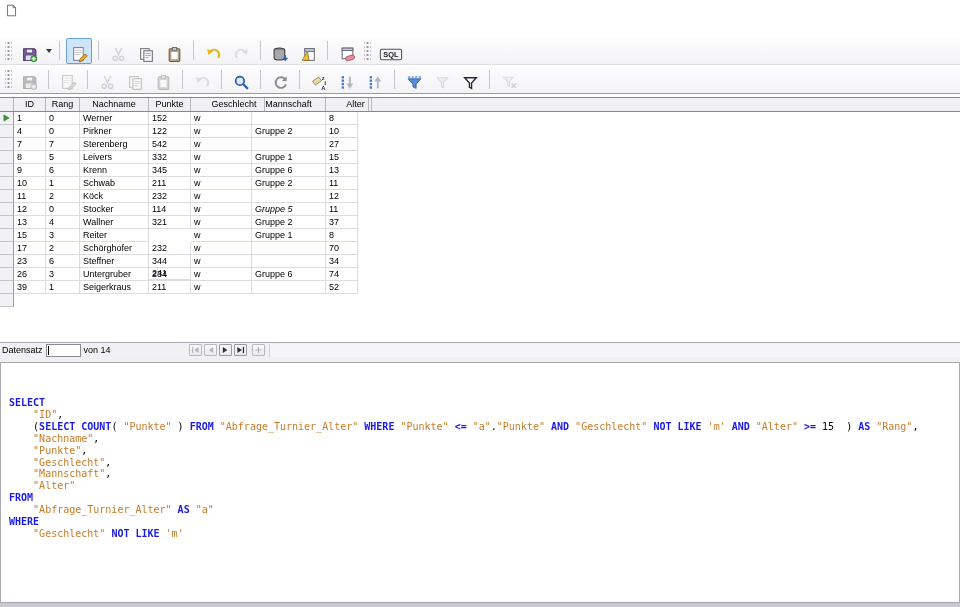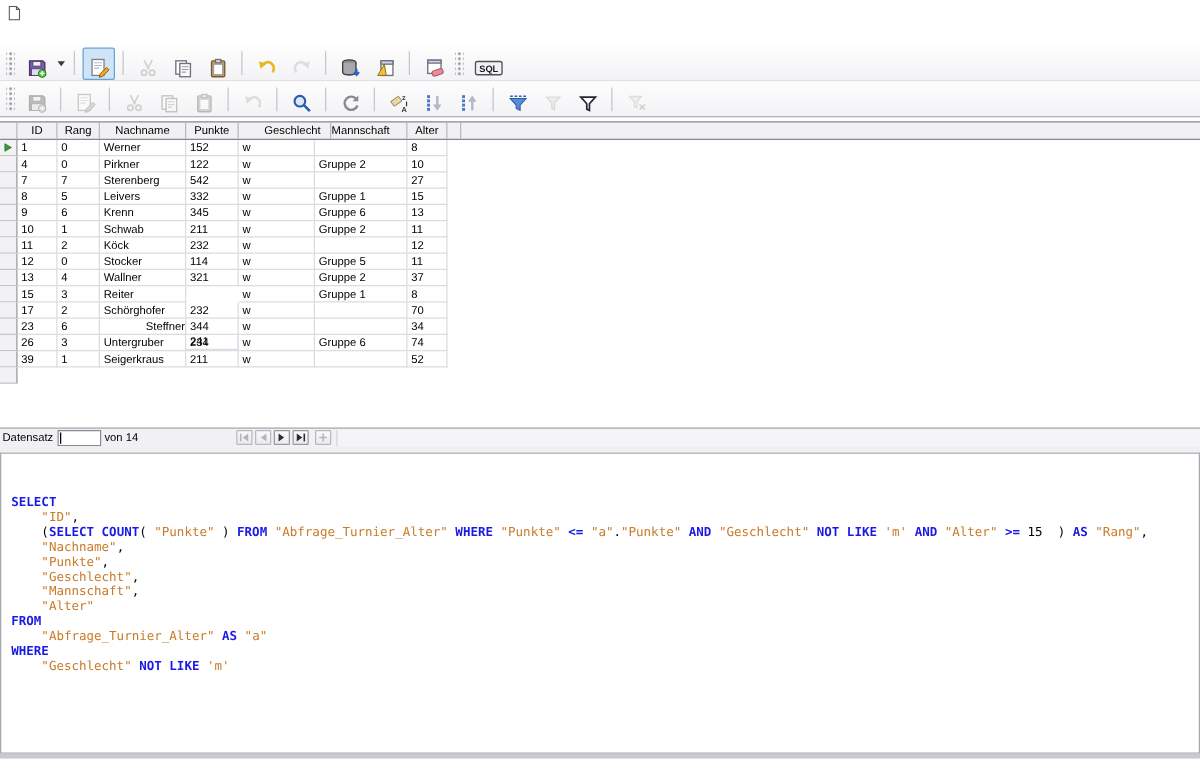--- a/index.html
+++ b/index.html
@@ -347,21 +347,21 @@
 
   <div class="tablearea">
     <div class="thead" id="thead">
         <div class="thcell" style="left: 0px; width: 14px;"></div>
         <div class="thcell" style="left: 14px; width: 32px;">ID</div>
         <div class="thcell" style="left: 46px; width: 34px;">Rang</div>
         <div class="thcell" style="left: 80px; width: 69px;">Nachname</div>
         <div class="thcell" style="left: 149px; width: 42px;">Punkte</div>
         <div class="thcell" style="left: 204px; width: 61px;">Geschlecht</div>
         <div class="thcell" style="left: 252px; width: 74px;">Mannschaft</div>
-        <div class="thcell" style="left: 326px; width: 32px;">Alter</div>
+        <div class="thcell" style="left: 340px; width: 32px;">Alter</div>
         <div class="extra-sep"></div>
       </div>
     <div class="rows" id="rows">
         <div class="trow">
           <div class="rowhead">
             <span>
               <svg viewBox="0 0 8 9">
                 <path d="M1 1l6 3.5L1 8z" fill="#3a9a3a" stroke="#1a6a1a" stroke-width="0.6"></path>
               </svg>
             </span>
@@ -434,21 +434,21 @@
           <div class="tcell" style="width: 74px;"></div>
           <div class="tcell" style="width: 32px;">12</div>
         </div>
         <div class="trow">
           <div class="rowhead"></div>
           <div class="tcell" style="width: 32px;">12</div>
           <div class="tcell" style="width: 34px;">0</div>
           <div class="tcell" style="width: 69px;">Stocker</div>
           <div class="tcell" style="width: 42px;">114</div>
           <div class="tcell" style="width: 61px;">w</div>
-          <div class="tcell" style="width: 74px;">Gruppe 5</div>
+          <div class="tcell" style="width: 74px; font-style: italic;">Gruppe 5</div>
           <div class="tcell" style="width: 32px;">11</div>
         </div>
         <div class="trow">
           <div class="rowhead"></div>
           <div class="tcell" style="width: 32px;">13</div>
           <div class="tcell" style="width: 34px;">4</div>
           <div class="tcell" style="width: 69px;">Wallner</div>
           <div class="tcell" style="width: 42px;">321</div>
           <div class="tcell" style="width: 61px;">w</div>
           <div class="tcell" style="width: 74px;">Gruppe 2</div>
@@ -471,21 +471,21 @@
           <div class="tcell" style="width: 69px;">Schörghofer</div>
           <div class="tcell" style="width: 42px;">232</div>
           <div class="tcell" style="width: 61px;">w</div>
           <div class="tcell" style="width: 74px;"></div>
           <div class="tcell" style="width: 32px;">70</div>
         </div>
         <div class="trow">
           <div class="rowhead"></div>
           <div class="tcell" style="width: 32px;">23</div>
           <div class="tcell" style="width: 34px;">6</div>
-          <div class="tcell" style="width: 69px; text-align: right;">Steffner</div>
+          <div class="tcell" style="width: 69px;">Steffner</div>
           <div class="tcell" style="width: 42px;">344</div>
           <div class="tcell" style="width: 61px;">w</div>
           <div class="tcell" style="width: 74px;"></div>
           <div class="tcell" style="width: 32px;">34</div>
         </div>
         <div class="trow">
           <div class="rowhead"></div>
           <div class="tcell" style="width: 32px;">26</div>
           <div class="tcell" style="width: 34px;">3</div>
           <div class="tcell" style="width: 69px;">Untergruber</div>

